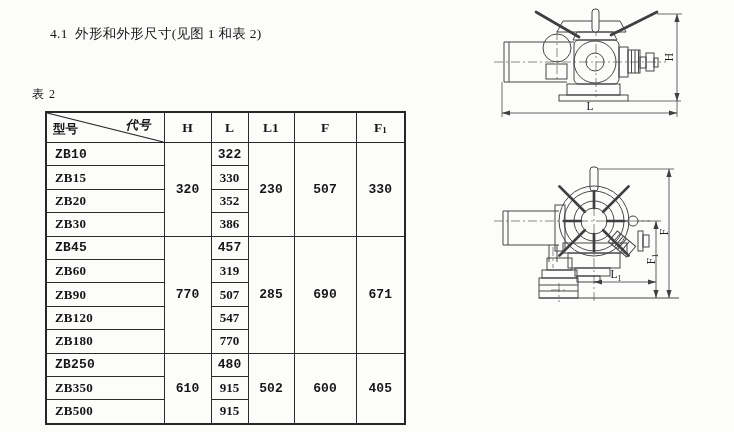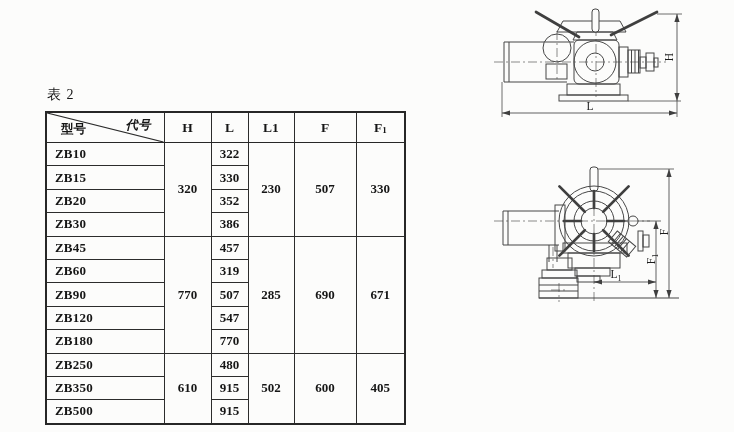--- a/index.html
+++ b/index.html
@@ -1,50 +1,51 @@
 <!DOCTYPE html>
 <html><head>
 <meta charset="utf-8">
 <style>
   html,body{margin:0;padding:0;background:#e8e8e8;}
   .page{position:relative;width:734px;height:432px;background:#fcfcfb;overflow:hidden;
         font-family:"Liberation Serif","DejaVu Serif",serif;color:#161616;}
   .heading{position:absolute;left:50px;top:25px;font-size:13.5px;white-space:pre;letter-spacing:.3px;}
-  .caption{position:absolute;left:47px;top:86px;font-size:14px;letter-spacing:1px;}
+  .caption{position:absolute;left:32px;top:86px;font-size:12px;letter-spacing:1px;}
 
   table.dims{position:absolute;left:45px;top:111px;width:359px;border-collapse:collapse;
              table-layout:fixed;border:2.2px solid #272727;}
   table.dims th,table.dims td{border:1.3px solid #2c2c2c;font-weight:bold;overflow:hidden;padding:0;}
   table.dims thead th{height:29px;font-size:13.5px;border-bottom:1.9px solid #272727;text-align:center;}
   table.dims tbody td{height:22.4px;font-size:13px;text-align:center;vertical-align:middle;}
   table.dims td.model{text-align:left;padding-left:8px;letter-spacing:.2px;}
-  table.dims tr.group-start td{border-top:1.9px solid #272727;}
+  table.dims tr.group-start td{border-top:1.9px solid #272727;font-family:Liberation Mono, monospace;}
   th.corner{position:relative;}
   th.corner svg{position:absolute;left:0;top:0;width:100%;height:100%;display:block;}
-  th.corner .rowlab{position:absolute;left:14px;top:8px;font-size:12.5px;font-weight:bold;}
+  th.corner .rowlab{position:absolute;left:6px;top:8px;font-size:12.5px;font-weight:bold;}
   th.corner .collab{position:absolute;right:13px;top:4px;font-size:12.5px;font-weight:bold;font-style:italic;}
   sup.small1{font-size:9px;vertical-align:baseline;position:relative;top:1px;}
 
   .fig{position:absolute;}
   #fig-top{left:488px;top:2px;}
   #fig-bottom{left:488px;top:160px;}
   .ol{fill:none;stroke:#474747;stroke-width:1;}
   .olf{fill:#fcfcfb;stroke:#474747;stroke-width:1;}
   .bar{fill:none;stroke:#3f3f3f;stroke-width:2.7;stroke-linecap:round;}
   .cl{fill:none;stroke:#5a5a5a;stroke-width:.7;stroke-dasharray:9 3 2 3;}
   .dim{fill:none;stroke:#454545;stroke-width:.85;}
   .ext{fill:none;stroke:#4a4a4a;stroke-width:.8;}
   .ah{fill:#3f3f3f;stroke:none;}
   .fig text{font-size:11.5px;fill:#1d1d1d;font-family:"Liberation Serif","DejaVu Serif",serif;}
 </style>
 </head>
 <body>
 
 <div class="page">
 
+  <div class="heading">4.1  外形和外形尺寸(见图 1 和表 2)</div>
   <div class="caption">表 2</div>
 
   <table class="dims">
     <colgroup>
       <col style="width:118px">
         <col style="width:47px">
         <col style="width:37px">
       <col style="width:46px">
         <col style="width:62px">
         <col style="width:49px">

